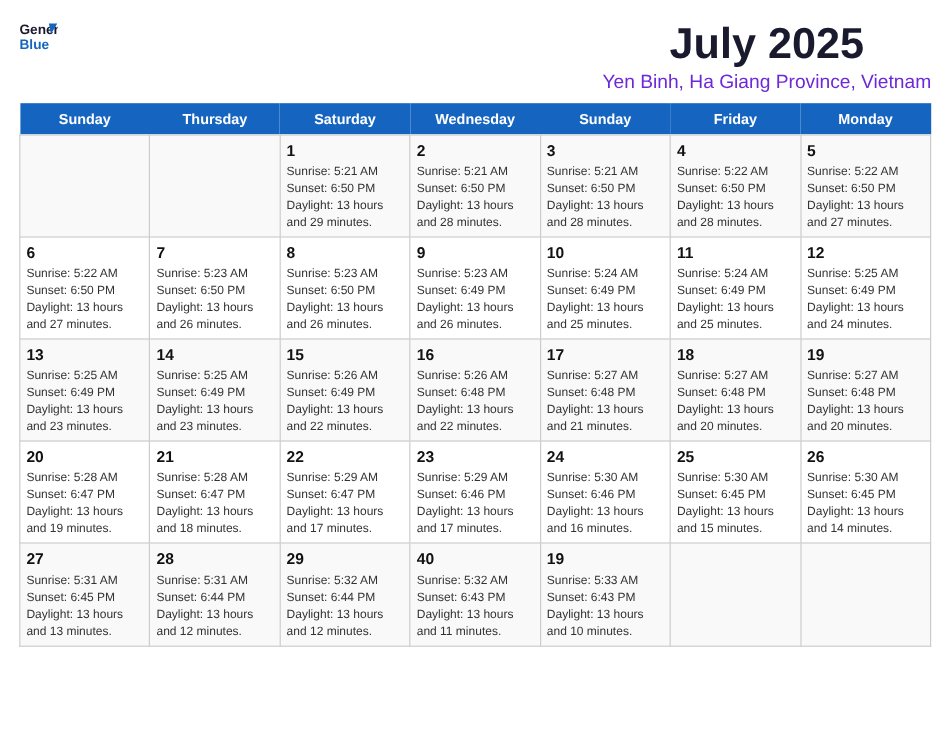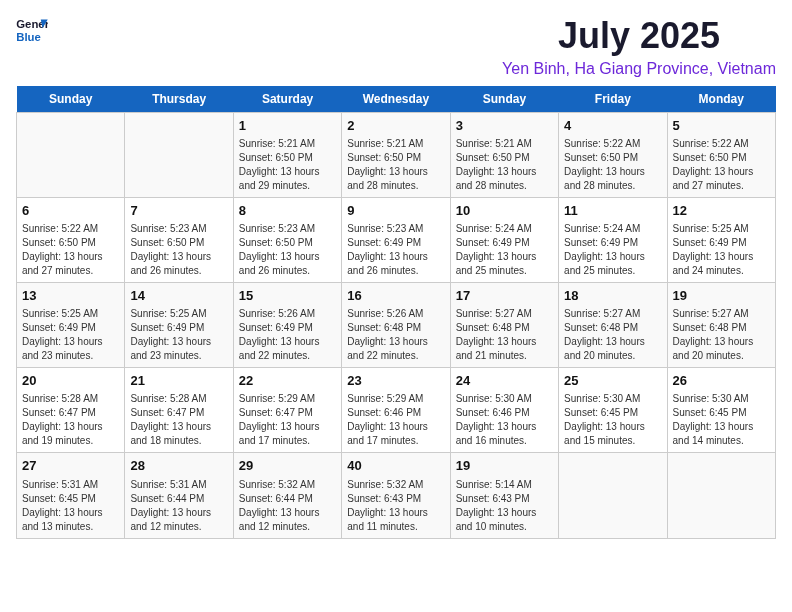--- a/index.html
+++ b/index.html
@@ -297,21 +297,21 @@
 Daylight: 13 hours and 12 minutes.</div>
         </td>
         <td>
           <div class="day-num">40</div>
           <div class="day-info" style="white-space: pre-line;">Sunrise: 5:32 AM
 Sunset: 6:43 PM
 Daylight: 13 hours and 11 minutes.</div>
         </td>
         <td>
           <div class="day-num">19</div>
-          <div class="day-info" style="white-space: pre-line;">Sunrise: 5:14 AM
+          <div class="day-info" style="white-space: pre-line;">Sunrise: 5:33 AM
 Sunset: 6:43 PM
 Daylight: 13 hours and 10 minutes.</div>
         </td>
         <td class="empty"></td>
         <td class="empty"></td>
       </tr>
     </tbody>
 </table>
 
 </body></html>

